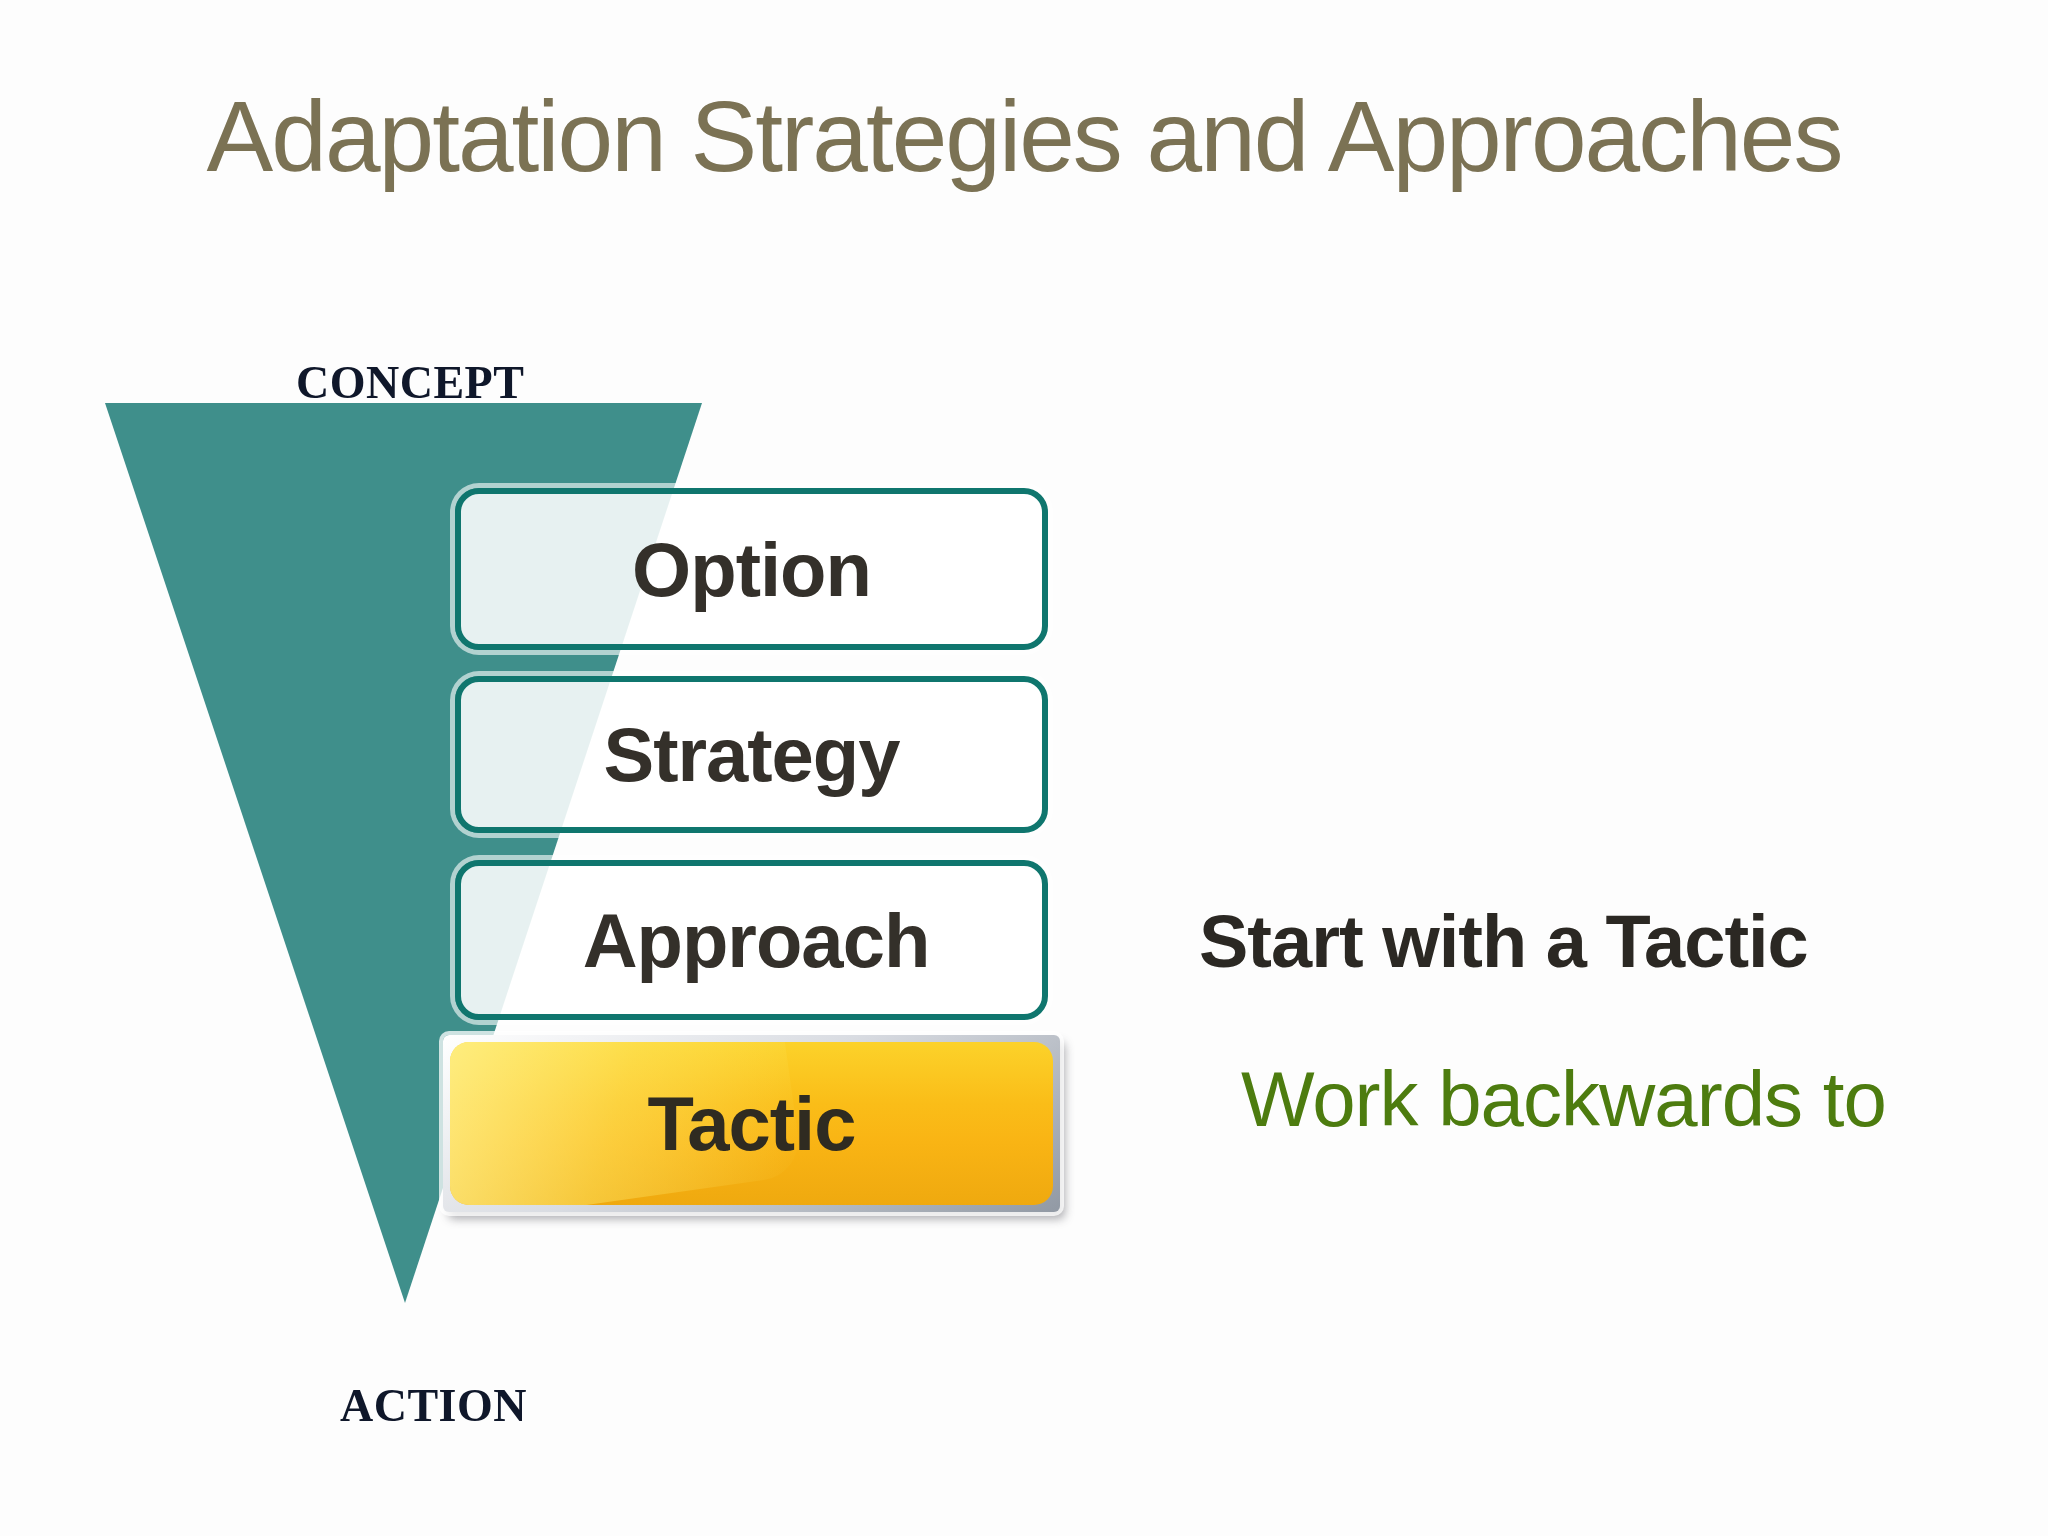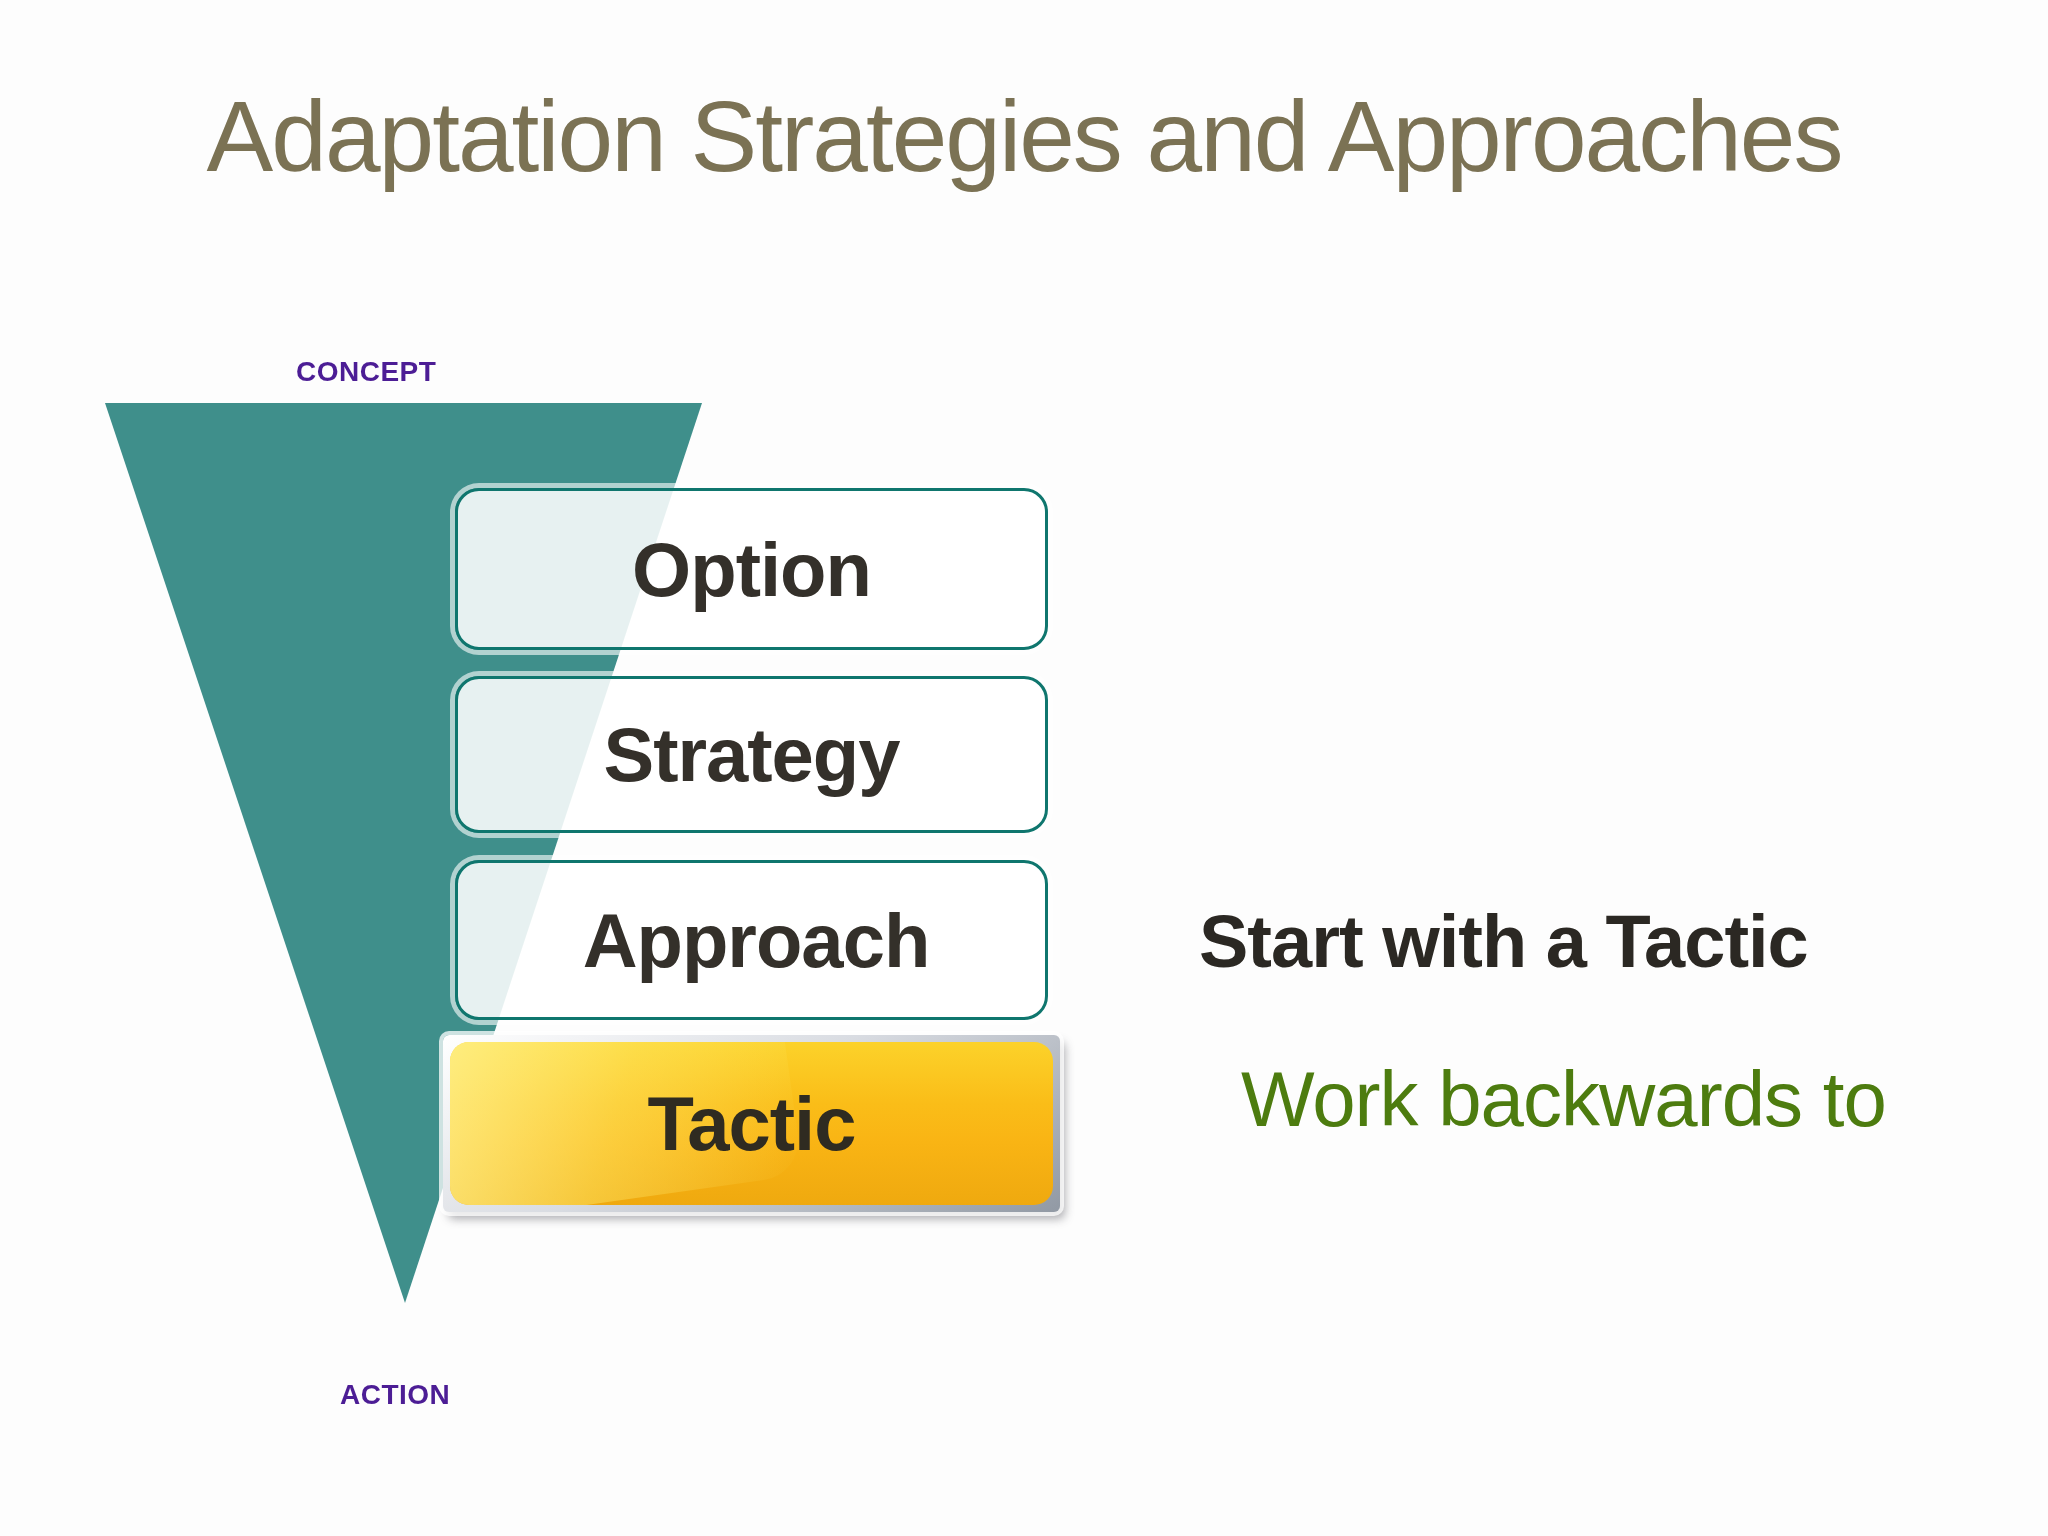--- a/index.html
+++ b/index.html
@@ -20,24 +20,25 @@
     font-size:100px;
     font-weight:400;
     letter-spacing:-2px;
     color:#7b7254;
     line-height:1.05;
   }
 
   
   .mini-label{
     position:absolute;
-    font-size:28px;
+    font-size:46px;
     font-weight:700;
     letter-spacing:0.5px;
-    color:#4c1d95;
+    color:#0f172a;
+    font-family:Liberation Serif, serif;
   }
   .concept-label{left:296px;top:356px;}
   .action-label{left:340px;top:1379px;}
 
   
   .triangle{
     position:absolute;
     left:105px;top:403px;
     width:597px;height:900px;
     background:#3f8f8b;
@@ -45,21 +46,21 @@
     clip-path:polygon(0 0,100% 0,50.25% 100%);
   }
 
   
   .level-box{
     position:absolute;
     left:455px;
     width:593px;
     box-sizing:border-box;
     background:rgba(255,255,255,0.88);
-    border:3px solid #0f766e;
+    border:6px solid #0f766e;
     border-radius:24px;
     box-shadow:0 0 0 5px rgba(255,255,255,0.6);
     display:flex;
     align-items:center;
     justify-content:center;
   }
   .level-box .level-text,
   .tactic-inner .level-text{
     font-size:76px;
     font-weight:700;

